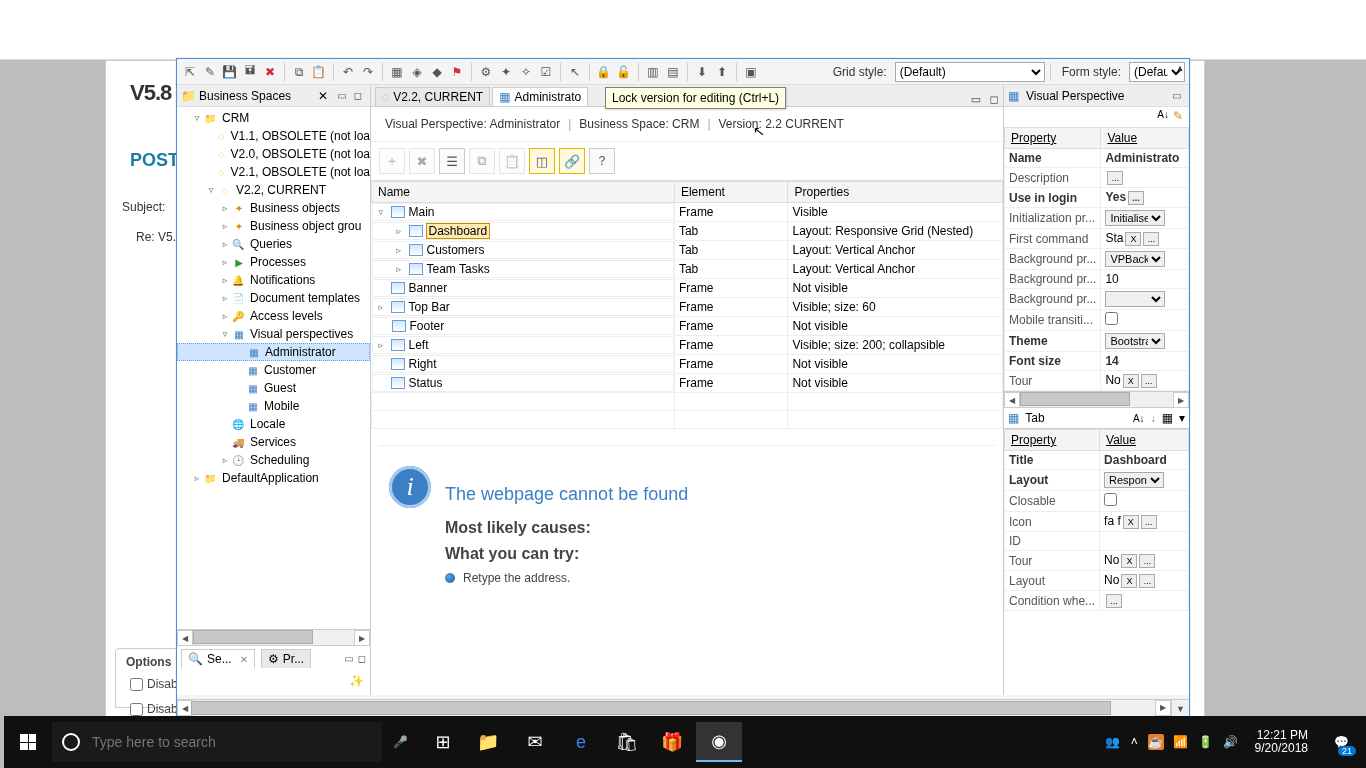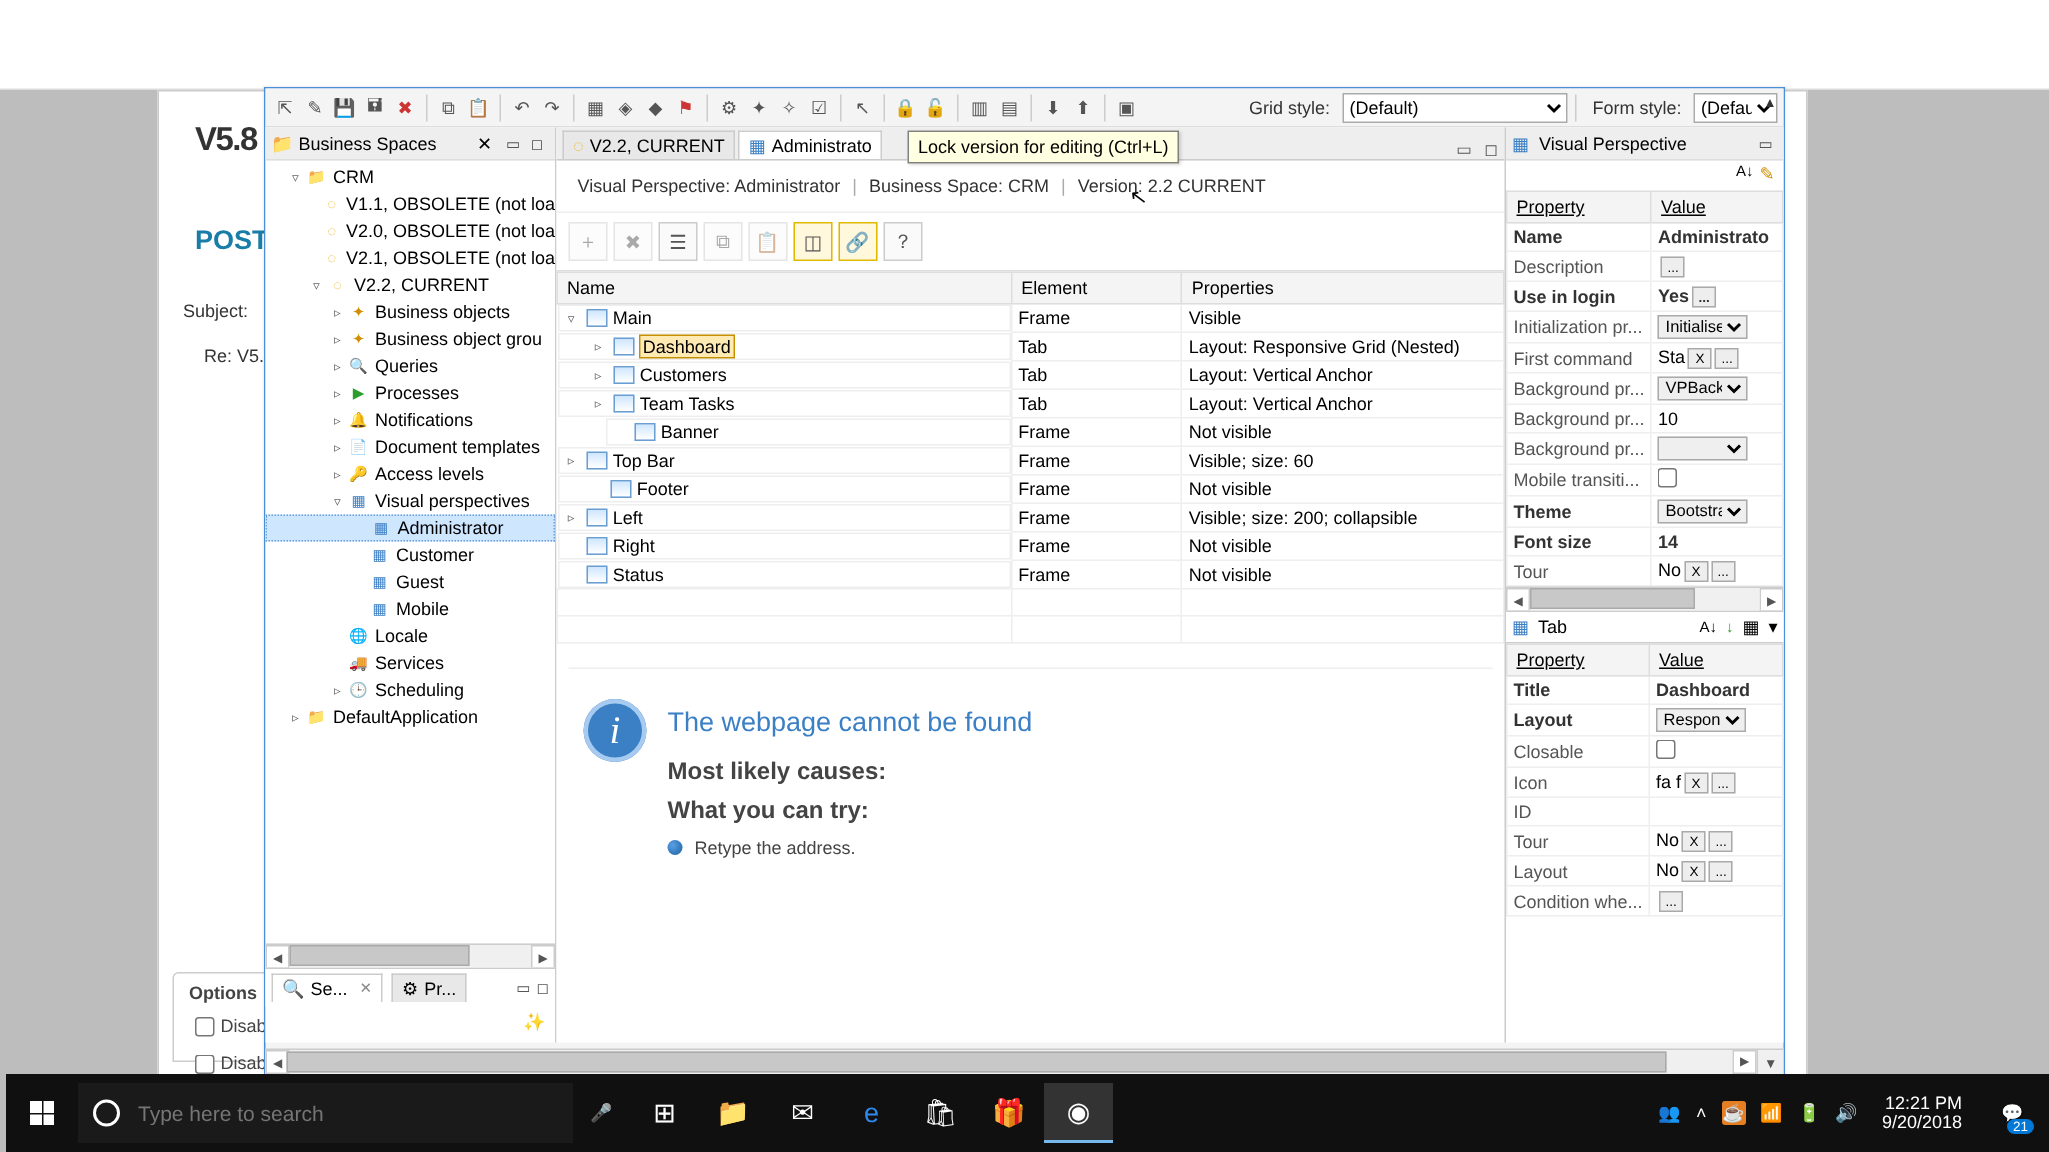--- a/index.html
+++ b/index.html
@@ -71,21 +71,21 @@
 .grid th{ background:#f4f4f4; border:1px solid #ddd; padding:3px 6px; text-align:left; font-weight:normal;}
 .grid td{ border:1px solid #eee; padding:2px 4px; height:18px;}
 .grid td.first{display:flex; align-items:center; border-right:1px solid #eee;}
 .grid .arrow{width:12px; font-size:9px; color:#666;}
 .grid .sel{ background:#ffeab3; outline:1px solid #c49000;}
 .grid .boxicon{ width:14px; height:12px; border:1px solid #6a9dd0; margin-right:4px; display:inline-block; background:linear-gradient(#cfe6ff,#fff);}
 
 
 .ie-error{ margin:16px 8px; border-top:1px solid #eee; padding:20px 10px; display:flex; gap:14px;}
 .ie-error .info-icon{ width:42px; height:42px; border-radius:50%; background:#3b7fc4; display:flex; align-items:center; justify-content:center; color:#fff; font-size:26px; font-family:Georgia; font-style:italic; box-shadow:inset 0 0 0 3px #a6caf0;}
-.ie-error h2{ color:#3b7fc4; font-size:18px; font-weight:normal; margin:5px 0 14px;}
+.ie-error h2{ color:#3b7fc4; font-size:18px; font-weight:normal; margin:18px 0 14px;}
 .ie-error h4{ color:#444; font-size:16px; font-weight:bold; margin:8px 0 4px;}
 .ie-error ul{ margin:4px 0 10px 18px; padding:0; color:#444;}
 .ie-error .retype{ color:#444; display:flex; align-items:center; gap:8px; margin-top:8px;}
 .ie-error .bullet-dot{width:10px;height:10px;border-radius:50%;background:radial-gradient(circle at 35% 35%,#5aa0e6,#1c5fa0);}
 
 
 .right-pane{ position:absolute; top:26px; right:0; width:186px; bottom:22px; background:#fff; border-left:1px solid #ccc; display:flex; flex-direction:column;}
 .propgrid{ width:100%; border-collapse:collapse;}
 .propgrid th{ background:#f4f4f4; border:1px solid #ddd; padding:3px 6px; text-align:left; font-weight:normal;text-decoration:underline;}
 .propgrid td{ border:1px solid #eee; padding:2px 4px; height:18px; white-space:nowrap; overflow:hidden;}
@@ -397,39 +397,39 @@
           <tr>
             <td class="first" style="padding-left: 24px;">
               <span class="arrow">▹</span>
               <span class="boxicon"></span>
               <span>Team Tasks</span>
             </td>
             <td>Tab</td>
             <td>Layout: Vertical Anchor</td>
           </tr>
           <tr>
-            <td class="first" style="padding-left: 6px; margin-left: 32px;">
+            <td class="first" style="padding-left: 6px;">
               <span class="arrow"></span>
               <span class="boxicon"></span>
               <span>Banner</span>
             </td>
             <td>Frame</td>
             <td>Not visible</td>
           </tr>
           <tr>
             <td class="first" style="padding-left: 6px;">
               <span class="arrow">▹</span>
               <span class="boxicon"></span>
               <span>Top Bar</span>
             </td>
             <td>Frame</td>
             <td>Visible; size: 60</td>
           </tr>
           <tr>
-            <td class="first" style="padding-left: 22px;">
+            <td class="first" style="padding-left: 7px;">
               <span class="arrow"></span>
               <span class="boxicon"></span>
               <span>Footer</span>
             </td>
             <td>Frame</td>
             <td>Not visible</td>
           </tr>
           <tr>
             <td class="first" style="padding-left: 6px;">
               <span class="arrow">▹</span>

